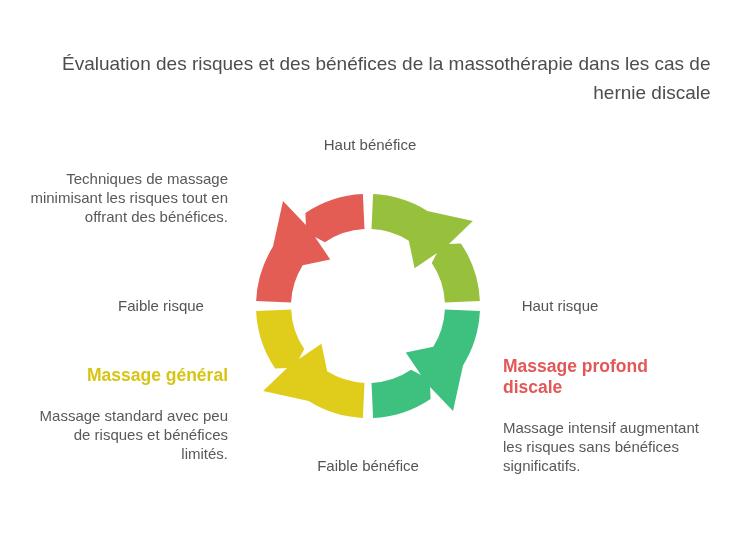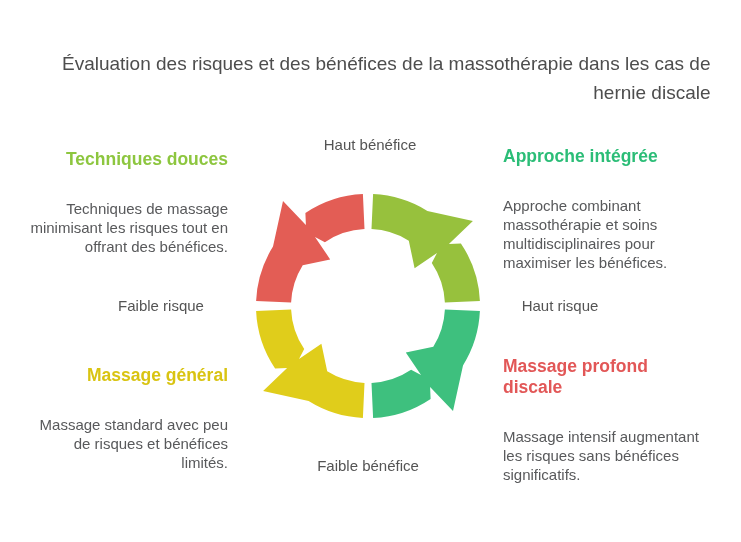--- a/index.html
+++ b/index.html
@@ -7,48 +7,43 @@
         font-family:"Liberation Sans", sans-serif;}
   .title{position:absolute;top:50px;left:50%;transform:translateX(-50%);width:680px;
          text-align:right;font-size:19px;line-height:1.5;color:#4d4d4d;font-weight:400;}
   .axis{position:absolute;width:200px;text-align:center;font-size:15px;color:#545454;}
   .axis.top{left:270px;top:136px;}
   .axis.left{left:61px;top:297px;}
   .axis.right{left:460px;top:297px;}
   .axis.bottom{left:268px;top:457px;}
   .blk{position:absolute;width:200px;}
   .blk .hd{font-size:17.5px;font-weight:bold;line-height:1.2;}
-  .blk .bd{font-size:15px;line-height:1.26;color:#58595b;margin-top:30px;}
+  .blk .bd{font-size:15px;line-height:1.26;color:#58595b;margin-top:21px;}
   .blk.tl{left:28px;top:149px;text-align:right;}
   .blk.tr{left:503px;top:146px;text-align:left;}
   .blk.bl{left:28px;top:365px;text-align:right;}
   .blk.br{left:503px;top:356px;text-align:left;}
   .cycle{position:absolute;left:228px;top:166px;width:280px;height:280px;}
 </style>
 </head>
 <body>
 
 <div id="page">
 
   <div class="title">Évaluation des risques et des bénéfices de la massothérapie dans les cas de hernie discale</div>
 
   <div class="axis top">Haut bénéfice</div>
   <div class="axis left">Faible risque</div>
   <div class="axis right">Haut risque</div>
   <div class="axis bottom">Faible bénéfice</div>
 
   <div class="blk tl">
-    <div class="hd" style="color: rgb(141, 198, 63);">Techniques douces</div>
     <div class="bd">Techniques de massage minimisant les risques tout en offrant des bénéfices.</div>
   </div>
 
-  <div class="blk tr">
-    <div class="hd" style="color: rgb(43, 189, 119);">Approche intégrée</div>
-    <div class="bd">Approche combinant massothérapie et soins multidisciplinaires pour maximiser les bénéfices.</div>
-  </div>
 
   <div class="blk bl">
     <div class="hd" style="color: rgb(217, 196, 18);">Massage général</div>
     <div class="bd">Massage standard avec peu de risques et bénéfices limités.</div>
   </div>
 
   <div class="blk br">
     <div class="hd" style="color: rgb(226, 87, 87);">Massage profond discale</div>
     <div class="bd">Massage intensif augmentant les risques sans bénéfices significatifs.</div>
   </div>

